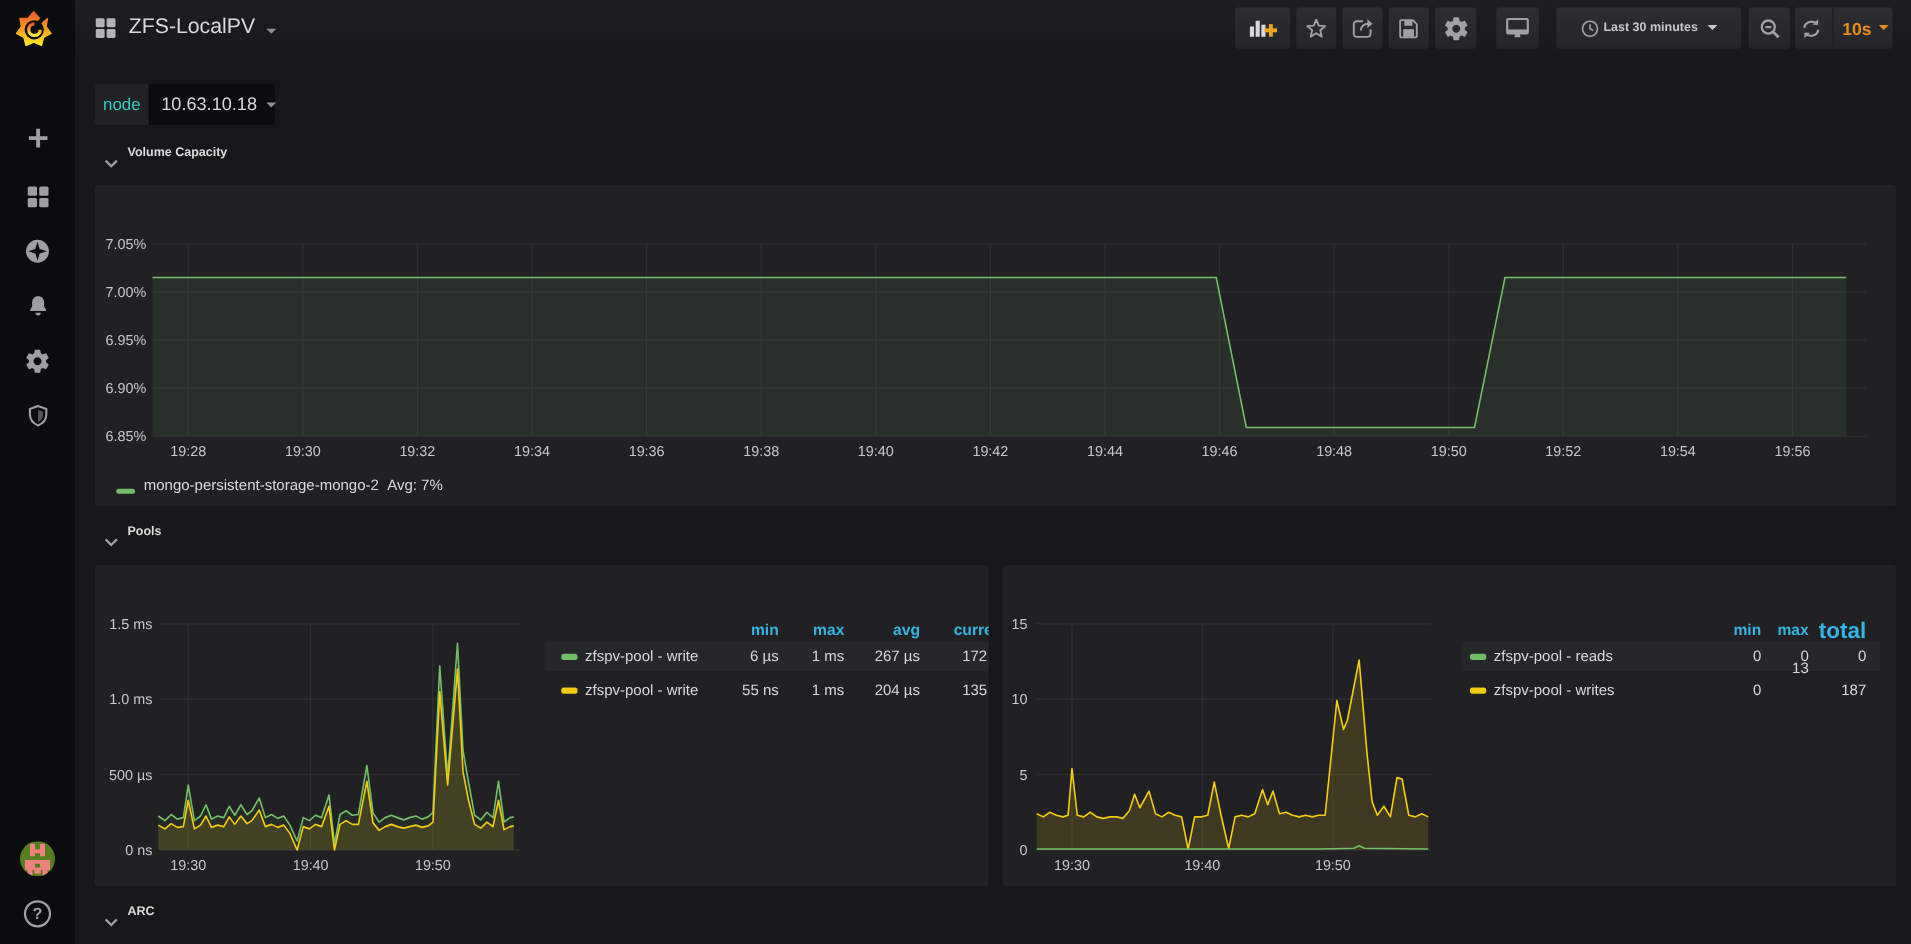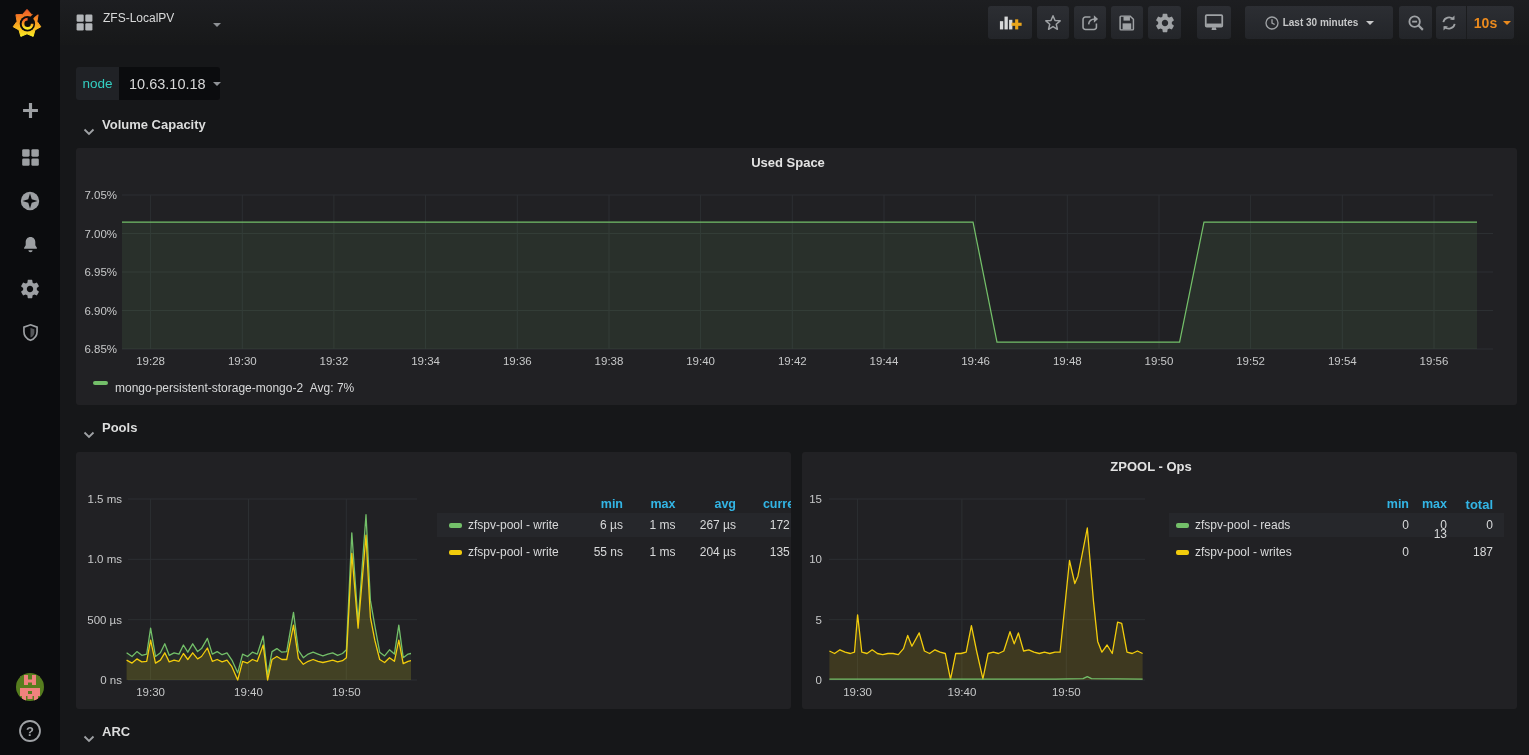--- a/index.html
+++ b/index.html
@@ -4,21 +4,21 @@
 html,body { width:1529px; height:755px; background:#161719; overflow:hidden;
   font-family:"Liberation Sans",sans-serif; }
 .abs { position:absolute; }
 .sidebar { position:absolute; left:0; top:0; width:60px; height:755px; background:#0b0c0e; z-index:5; }
 .sbi { position:absolute; left:0; width:60px; text-align:center; }
 .navbtn { position:absolute; top:6px; height:33px; background:linear-gradient(#2c2e33,#232529); border-radius:3px;
   display:flex; align-items:center; justify-content:center; }
 .panel { position:absolute; background:#212124; border-radius:3px; }
 .ptitle { position:absolute; top:7px; left:0; right:0; text-align:center; color:#e3e3e3;
   font-size:13px; font-weight:bold; padding-right:17px; }
-.rowhead { position:absolute; color:#dcdddd; font-size:13px; font-weight:bold; }
+.rowhead { position:absolute; color:#dcdddd; font-size:10px; font-weight:bold; }
 .leg { font-size:12px; color:#d8d9da; }
 text { font-family:"Liberation Sans",sans-serif; }
 </style></head><body>
 <div class="abs" style="left:60px;top:0;width:1469px;height:45px;background:linear-gradient(#1d1e21,#171819)"></div>
 <div class="sidebar">
     <div class="sbi" style="top:5px"><svg width="32" height="32" viewBox="0 0 32 32" style="margin-top:2px;margin-right:6px">
 <defs>
           <linearGradient id="glg" x1="0" y1="1" x2="0" y2="0">
 <stop offset="0" stop-color="#fced23"></stop>
             <stop offset="0.55" stop-color="#f79520"></stop>
@@ -80,21 +80,21 @@
         <text x="12" y="16.5" text-anchor="middle" fill="#9fa2a5" font-size="13" font-weight="bold">?</text>
       </svg></div>
   </div>
 <div class="abs" style="left:75px;top:13px">
 <svg width="19" height="19" viewBox="0 0 24 24">
 <rect x="2" y="2" width="9" height="9" rx="1.5" fill="#b2b5b8"></rect>
 <rect x="13" y="2" width="9" height="9" rx="1.5" fill="#b2b5b8"></rect>
 <rect x="2" y="13" width="9" height="9" rx="1.5" fill="#b2b5b8"></rect>
 <rect x="13" y="13" width="9" height="9" rx="1.5" fill="#b2b5b8"></rect>
     </svg></div>
-<div class="abs" style="left:103px;top:10.5px;font-size:12px;color:#d8d9da">ZFS-LocalPV</div>
+<div class="abs" style="left:103px;top:10.5px;font-size:17px;color:#d8d9da">ZFS-LocalPV</div>
 <div class="abs" style="left:213px;top:23px;line-height:0"><span style="display:inline-block;width:0;height:0;border-left:4px solid transparent;border-right:4px solid transparent;border-top:4px solid #8e9195;vertical-align:middle"></span></div>
 <div class="navbtn" style="left:988px;width:44px">
     <svg width="26" height="22" viewBox="0 0 24 24" style="overflow:visible">
       <rect x="1" y="10" width="3.6" height="9" fill="#d8d9da"></rect>
       <rect x="6" y="5" width="3.6" height="14" fill="#d8d9da"></rect>
       <rect x="11" y="8.5" width="3.6" height="10.5" fill="#d8d9da"></rect>
       <rect x="17.6" y="8" width="3.4" height="11" fill="#e9a51c"></rect>
       <rect x="13.7" y="11.7" width="11" height="3.4" fill="#e9a51c"></rect>
     </svg>
   </div>
@@ -164,21 +164,20 @@
 justify-content:center;color:#33cfc2;font-size:13.5px">node</div>
 <div style="background:#0b0c0e;border-radius:0 3px 3px 0;display:flex;align-items:center;width:101px;
 padding:0 10px;color:#d8d9da;font-size:14.5px">10.63.10.18<span style="margin-left:7px;display:inline-block;width:0;height:0;
 border-left:4.5px solid transparent;border-right:4.5px solid transparent;border-top:4.5px solid #8e9195"></span></div>
 </div>
 <div class="abs" style="left:83px;top:122px"><svg width="12" height="8" viewBox="0 0 12 8">
       <path d="M1.5 1.5 L6 6 L10.5 1.5" fill="none" stroke="#9fa2a5" stroke-width="1.8"></path>
     </svg></div>
 <div class="rowhead" style="left:102px;top:117px">Volume Capacity</div>
 <div class="panel" style="left:76px;top:148px;width:1441px;height:257px">
-    <div class="ptitle">Used Space</div>
     <svg width="1441" height="257" style="position:absolute;left:0;top:0">
       <line x1="46" y1="47" x2="1417" y2="47" stroke="#2c2f32" stroke-width="1"></line>
       <line x1="46" y1="85.5" x2="1417" y2="85.5" stroke="#2c2f32" stroke-width="1"></line>
       <line x1="46" y1="124" x2="1417" y2="124" stroke="#2c2f32" stroke-width="1"></line>
       <line x1="46" y1="162.5" x2="1417" y2="162.5" stroke="#2c2f32" stroke-width="1"></line>
       <line x1="46" y1="201" x2="1417" y2="201" stroke="#2c2f32" stroke-width="1"></line>
       <line x1="74.6" y1="47" x2="74.6" y2="201" stroke="#2c2f32" stroke-width="1"></line>
       <line x1="166.3" y1="47" x2="166.3" y2="201" stroke="#2c2f32" stroke-width="1"></line>
       <line x1="257.9" y1="47" x2="257.9" y2="201" stroke="#2c2f32" stroke-width="1"></line>
       <line x1="349.6" y1="47" x2="349.6" y2="201" stroke="#2c2f32" stroke-width="1"></line>
@@ -209,21 +208,21 @@
       <text x="624.6" y="217" text-anchor="middle" fill="#c7c8c9" font-size="11.5">19:40</text>
       <text x="716.3" y="217" text-anchor="middle" fill="#c7c8c9" font-size="11.5">19:42</text>
       <text x="808.0" y="217" text-anchor="middle" fill="#c7c8c9" font-size="11.5">19:44</text>
       <text x="899.6" y="217" text-anchor="middle" fill="#c7c8c9" font-size="11.5">19:46</text>
       <text x="991.3" y="217" text-anchor="middle" fill="#c7c8c9" font-size="11.5">19:48</text>
       <text x="1083.0" y="217" text-anchor="middle" fill="#c7c8c9" font-size="11.5">19:50</text>
       <text x="1174.6" y="217" text-anchor="middle" fill="#c7c8c9" font-size="11.5">19:52</text>
       <text x="1266.3" y="217" text-anchor="middle" fill="#c7c8c9" font-size="11.5">19:54</text>
       <text x="1358.0" y="217" text-anchor="middle" fill="#c7c8c9" font-size="11.5">19:56</text>
     </svg>
-    <div class="abs leg" style="left:17px;top:233px;display:flex;align-items:flex-start"><span style="width:15px;height:4px;border-radius:2px;background:#73bf69;margin-right:7px"></span>mongo-persistent-storage-mongo-2&nbsp;&nbsp;Avg: 7%</div>
+    <div class="abs leg" style="left:17px;top:233px;display:flex;align-items:flex-end"><span style="width:15px;height:4px;border-radius:2px;background:#73bf69;margin-right:7px"></span>mongo-persistent-storage-mongo-2&nbsp;&nbsp;Avg: 7%</div>
   </div>
 <div class="abs" style="left:83px;top:425px"><svg width="12" height="8" viewBox="0 0 12 8">
       <path d="M1.5 1.5 L6 6 L10.5 1.5" fill="none" stroke="#9fa2a5" stroke-width="1.8"></path>
     </svg></div>
 <div class="rowhead" style="left:102px;top:420px">Pools</div>
 <div class="panel" style="left:76px;top:452px;width:715px;height:257px;overflow:hidden">
     <svg width="715" height="257" style="position:absolute;left:0;top:0">
       <line x1="52" y1="47" x2="341" y2="47" stroke="#2c2f32"></line>
       <line x1="52" y1="107.3" x2="341" y2="107.3" stroke="#2c2f32"></line>
       <line x1="52" y1="167.7" x2="341" y2="167.7" stroke="#2c2f32"></line>
@@ -257,21 +256,20 @@
       <div class="abs leg" style="left:730px;top:64px;height:18px;line-height:18px;transform:translateX(-100%);white-space:nowrap">172 µs</div>
       <div class="abs" style="left:373px;top:98px;width:13px;height:5px;border-radius:2px;background:#f2cc0c"></div>
       <div class="abs leg" style="left:392px;top:91px;height:18px;line-height:18px;white-space:nowrap">zfspv-pool - write</div>
       <div class="abs leg" style="left:547px;top:91px;height:18px;line-height:18px;transform:translateX(-100%);white-space:nowrap">55 ns</div>
       <div class="abs leg" style="left:599.5px;top:91px;height:18px;line-height:18px;transform:translateX(-100%);white-space:nowrap">1 ms</div>
       <div class="abs leg" style="left:660px;top:91px;height:18px;line-height:18px;transform:translateX(-100%);white-space:nowrap">204 µs</div>
       <div class="abs leg" style="left:730px;top:91px;height:18px;line-height:18px;transform:translateX(-100%);white-space:nowrap">135 µs</div>
     </div>
   </div>
 <div class="panel" style="left:802px;top:452px;width:715px;height:257px;overflow:hidden">
-    <div class="ptitle">ZPOOL - Ops</div>
     <svg width="715" height="257" style="position:absolute;left:0;top:0">
       <line x1="27" y1="47" x2="343" y2="47" stroke="#2c2f32"></line>
       <line x1="27" y1="107.3" x2="343" y2="107.3" stroke="#2c2f32"></line>
       <line x1="27" y1="167.7" x2="343" y2="167.7" stroke="#2c2f32"></line>
       <line x1="27" y1="228" x2="343" y2="228" stroke="#2c2f32"></line>
       <line x1="55.6" y1="47" x2="55.6" y2="228" stroke="#2c2f32"></line>
       <line x1="159.9" y1="47" x2="159.9" y2="228" stroke="#2c2f32"></line>
       <line x1="264.3" y1="47" x2="264.3" y2="228" stroke="#2c2f32"></line>
       <polygon points="27.4,228.0 27.4,199.0 32.6,201.5 37.9,197.8 43.1,200.2 48.3,201.5 52.5,200.2 55.6,162.8 59.8,200.2 65.0,201.5 70.2,197.8 75.4,201.5 80.7,202.7 85.9,201.5 91.1,201.5 96.3,202.7 101.5,196.6 105.7,183.4 109.9,194.2 117.2,180.9 122.4,199.0 127.6,201.5 132.9,197.8 138.1,200.2 143.3,201.5 148.5,227.4 153.7,201.5 159.0,201.5 164.2,200.2 169.4,173.7 174.6,199.0 180.9,226.8 186.1,201.5 191.3,200.2 196.5,201.5 201.8,199.0 208.0,179.7 212.2,191.8 216.4,180.9 221.6,199.0 226.8,197.8 232.0,200.2 237.3,201.5 242.5,200.2 247.7,201.5 252.9,200.2 258.1,200.2 267.5,108.5 272.8,131.5 275.9,124.2 285.3,76.0 291.5,149.6 295.7,189.4 299.9,200.2 305.1,193.0 310.3,201.5 315.6,170.1 319.7,171.3 325.0,200.2 330.2,201.5 335.4,199.0 340.6,201.5 340.6,228.0" fill="rgba(242,204,12,0.14)"></polygon>
       <polyline points="27.4,199.0 32.6,201.5 37.9,197.8 43.1,200.2 48.3,201.5 52.5,200.2 55.6,162.8 59.8,200.2 65.0,201.5 70.2,197.8 75.4,201.5 80.7,202.7 85.9,201.5 91.1,201.5 96.3,202.7 101.5,196.6 105.7,183.4 109.9,194.2 117.2,180.9 122.4,199.0 127.6,201.5 132.9,197.8 138.1,200.2 143.3,201.5 148.5,227.4 153.7,201.5 159.0,201.5 164.2,200.2 169.4,173.7 174.6,199.0 180.9,226.8 186.1,201.5 191.3,200.2 196.5,201.5 201.8,199.0 208.0,179.7 212.2,191.8 216.4,180.9 221.6,199.0 226.8,197.8 232.0,200.2 237.3,201.5 242.5,200.2 247.7,201.5 252.9,200.2 258.1,200.2 267.5,108.5 272.8,131.5 275.9,124.2 285.3,76.0 291.5,149.6 295.7,189.4 299.9,200.2 305.1,193.0 310.3,201.5 315.6,170.1 319.7,171.3 325.0,200.2 330.2,201.5 335.4,199.0 340.6,201.5" fill="none" stroke="#f2cc0c" stroke-width="1.3" stroke-linejoin="round"></polyline>
@@ -280,21 +278,21 @@
       <text x="20" y="111.3" text-anchor="end" fill="#c7c8c9" font-size="11.5">10</text>
       <text x="20" y="171.7" text-anchor="end" fill="#c7c8c9" font-size="11.5">5</text>
       <text x="20" y="232" text-anchor="end" fill="#c7c8c9" font-size="11.5">0</text>
       <text x="55.6" y="244" text-anchor="middle" fill="#c7c8c9" font-size="11.5">19:30</text>
       <text x="159.9" y="244" text-anchor="middle" fill="#c7c8c9" font-size="11.5">19:40</text>
       <text x="264.3" y="244" text-anchor="middle" fill="#c7c8c9" font-size="11.5">19:50</text>
     </svg>
     <div class="abs" style="left:0;top:0;width:100%;height:100%">
       <div class="abs" style="left:607px;top:44px;height:17px;line-height:17px;transform:translateX(-100%);font-size:12.5px;font-weight:bold;color:#33b5e5;white-space:nowrap">min</div>
       <div class="abs" style="left:645px;top:44px;height:17px;line-height:17px;transform:translateX(-100%);font-size:12.5px;font-weight:bold;color:#33b5e5;white-space:nowrap">max</div>
-      <div class="abs" style="left:691px;top:44px;height:17px;line-height:17px;transform:translateX(-100%);font-size:13px;font-weight:bold;color:#33b5e5;white-space:nowrap">total</div>
+      <div class="abs" style="left:691px;top:44px;height:17px;line-height:17px;transform:translateX(-100%);font-size:18px;font-weight:bold;color:#33b5e5;white-space:nowrap">total</div>
       <div class="abs" style="left:367px;top:61px;width:335px;height:24px;background:#26272b"></div>
       <div class="abs" style="left:374px;top:71px;width:13px;height:5px;border-radius:2px;background:#73bf69"></div>
       <div class="abs leg" style="left:393px;top:64px;height:18px;line-height:18px;white-space:nowrap">zfspv-pool - reads</div>
       <div class="abs leg" style="left:607px;top:64px;height:18px;line-height:18px;transform:translateX(-100%);white-space:nowrap">0</div>
       <div class="abs leg" style="left:645px;top:64px;height:18px;line-height:18px;transform:translateX(-100%);white-space:nowrap">0</div>
       <div class="abs leg" style="left:691px;top:64px;height:18px;line-height:18px;transform:translateX(-100%);white-space:nowrap">0</div>
       <div class="abs" style="left:374px;top:98px;width:13px;height:5px;border-radius:2px;background:#f2cc0c"></div>
       <div class="abs leg" style="left:393px;top:91px;height:18px;line-height:18px;white-space:nowrap">zfspv-pool - writes</div>
       <div class="abs leg" style="left:607px;top:91px;height:18px;line-height:18px;transform:translateX(-100%);white-space:nowrap">0</div>
       <div class="abs leg" style="left:645px;top:73px;height:18px;line-height:18px;transform:translateX(-100%);white-space:nowrap">13</div>

